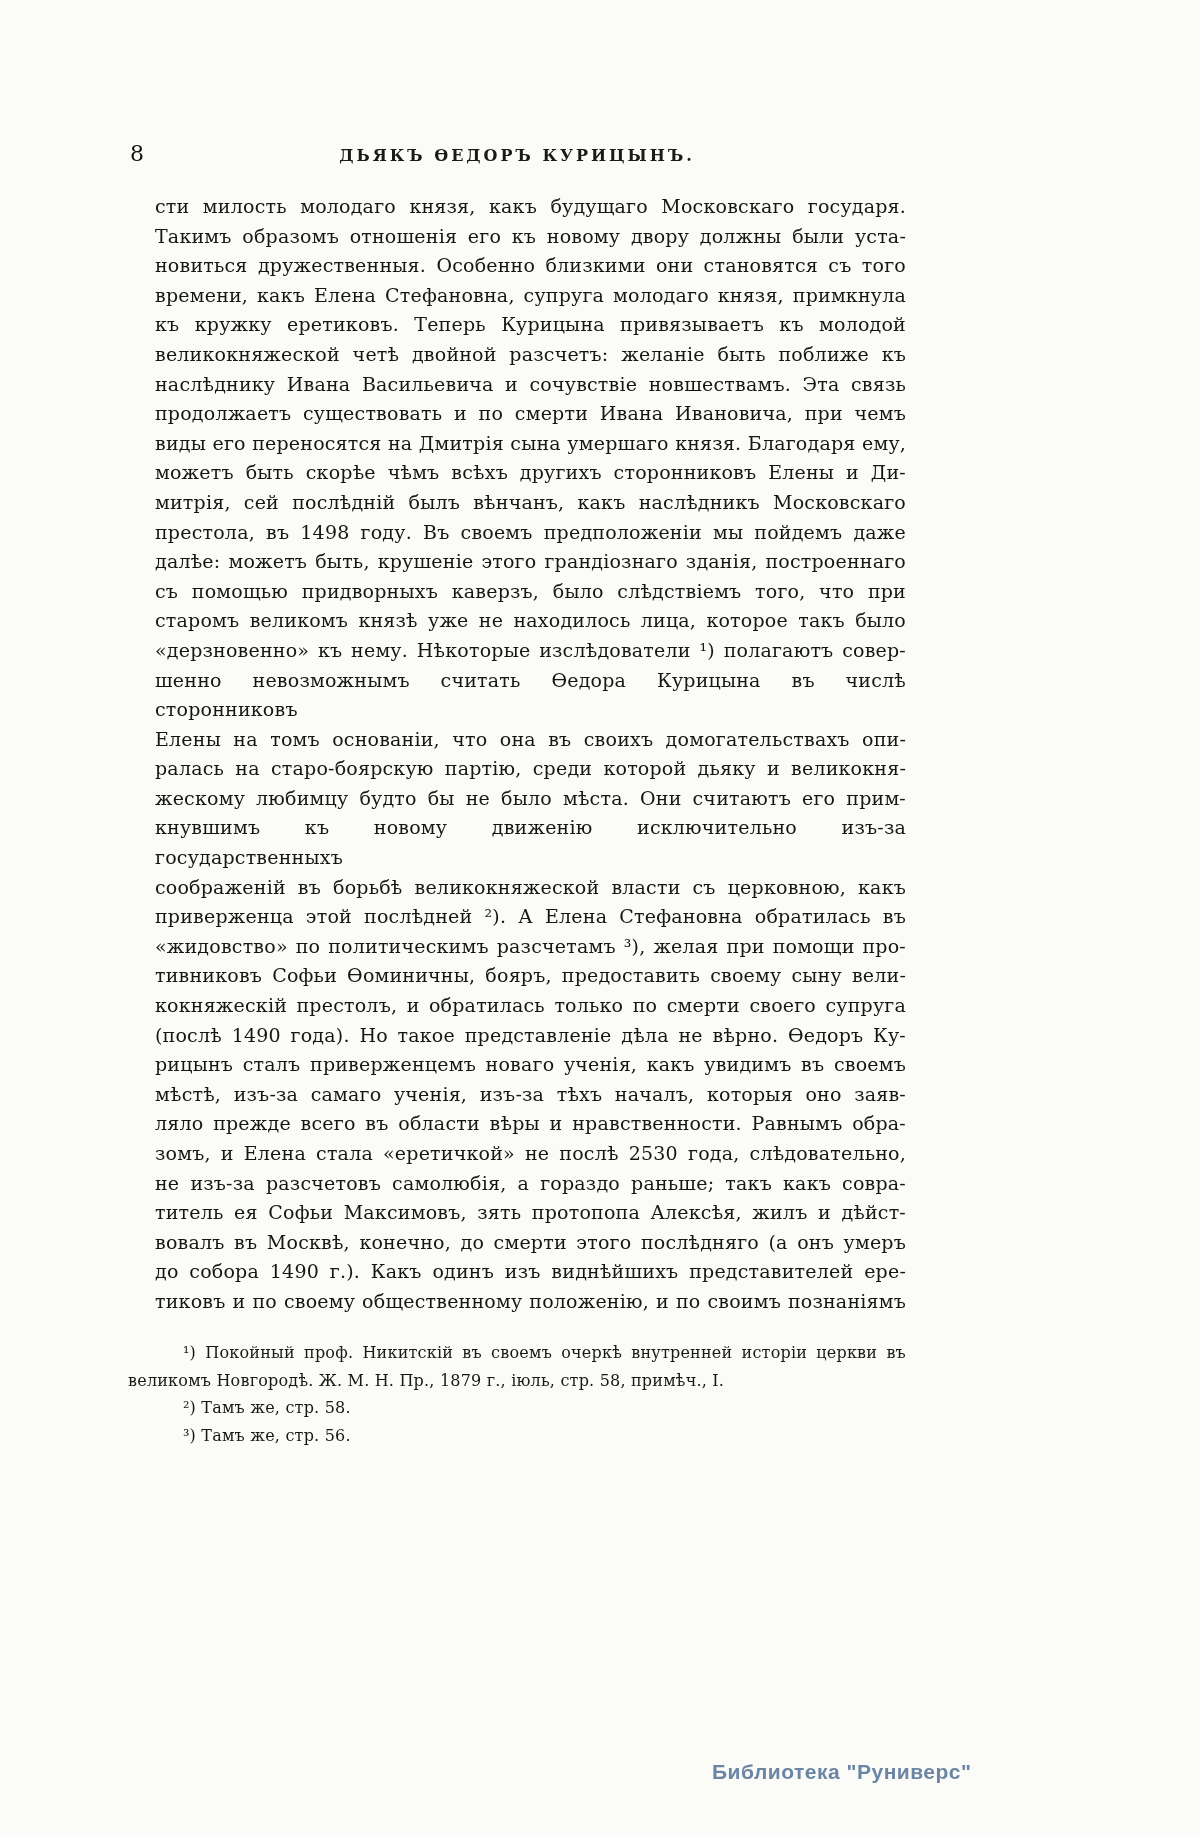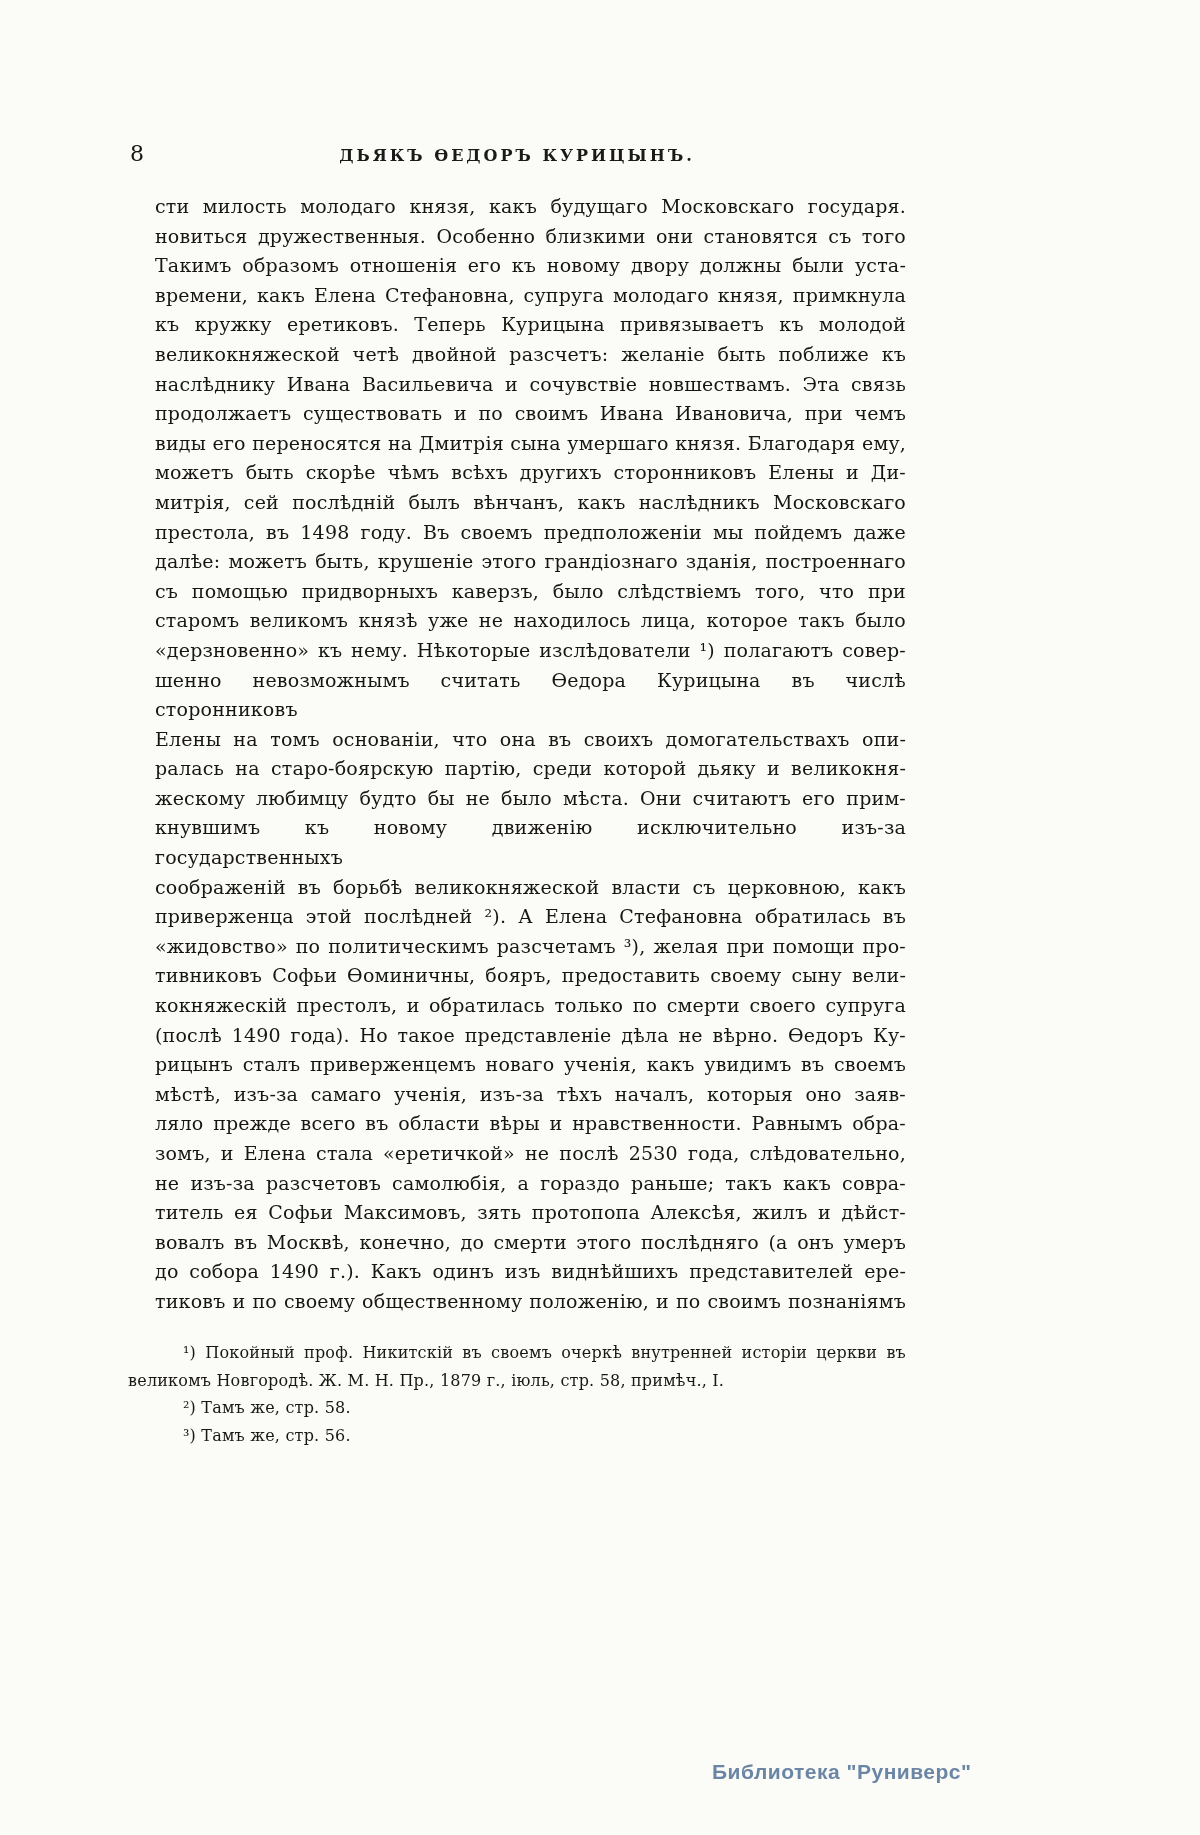--- a/index.html
+++ b/index.html
@@ -84,27 +84,27 @@
 </head>
 <body>
 
 <div class="paper">
   <div class="pagenum">8</div>
 
   <div class="header">ДЬЯКЪ ѲЕДОРЪ КУРИЦЫНЪ.</div>
 
   <div class="body-text">
       <div class="line">сти милость молодаго князя, какъ будущаго Московскаго государя.</div>
+      <div class="line">Такимъ образомъ отношенія его къ новому двору должны были уста-</div>
       <div class="line">новиться дружественныя. Особенно близкими они становятся съ того</div>
-      <div class="line">Такимъ образомъ отношенія его къ новому двору должны были уста-</div>
       <div class="line">времени, какъ Елена Стефановна, супруга молодаго князя, примкнула</div>
       <div class="line">къ кружку еретиковъ. Теперь Курицына привязываетъ къ молодой</div>
       <div class="line">великокняжеской четѣ двойной разсчетъ: желаніе быть поближе къ</div>
       <div class="line">наслѣднику Ивана Васильевича и сочувствіе новшествамъ. Эта связь</div>
-      <div class="line">продолжаетъ существовать и по своимъ Ивана Ивановича, при чемъ</div>
+      <div class="line">продолжаетъ существовать и по смерти Ивана Ивановича, при чемъ</div>
       <div class="line">виды его переносятся на Дмитрія сына умершаго князя. Благодаря ему,</div>
       <div class="line">можетъ быть скорѣе чѣмъ всѣхъ другихъ сторонниковъ Елены и Ди-</div>
       <div class="line">митрія, сей послѣдній былъ вѣнчанъ, какъ наслѣдникъ Московскаго</div>
       <div class="line">престола, въ 1498 году. Въ своемъ предположеніи мы пойдемъ даже</div>
       <div class="line">далѣе: можетъ быть, крушеніе этого грандіознаго зданія, построеннаго</div>
       <div class="line">съ помощью придворныхъ каверзъ, было слѣдствіемъ того, что при</div>
       <div class="line">старомъ великомъ князѣ уже не находилось лица, которое такъ было</div>
       <div class="line">«дерзновенно» къ нему. Нѣкоторые изслѣдователи ¹) полагаютъ совер-</div>
       <div class="line">шенно невозможнымъ считать Ѳедора Курицына въ числѣ сторонниковъ</div>
       <div class="line">Елены на томъ основаніи, что она въ своихъ домогательствахъ опи-</div>

